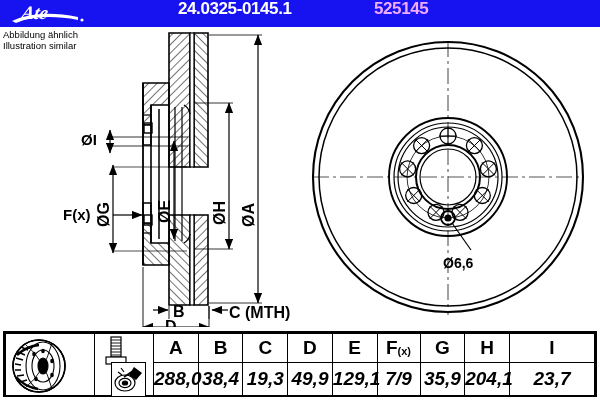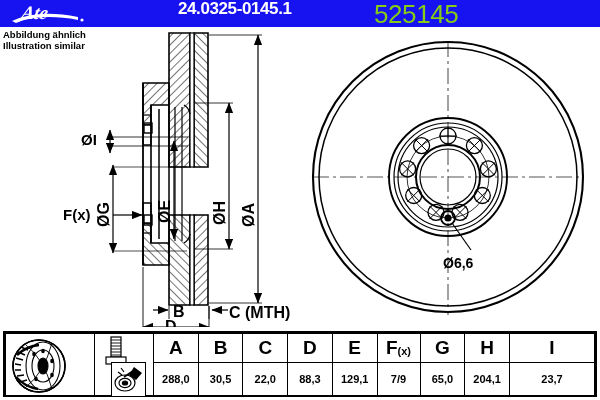--- a/index.html
+++ b/index.html
@@ -4,36 +4,36 @@
 <style>
   html,body{margin:0;padding:0;background:#fff;}
   body{width:600px;height:400px;font-family:"Liberation Sans",sans-serif;overflow:hidden;}
   #sheet{position:relative;width:600px;height:400px;background:#fff;box-sizing:border-box;}
 
   
   .header{position:absolute;left:0;top:0;width:600px;height:27px;background:#1712f0;}
   .logo{position:absolute;left:8px;top:2px;width:120px;height:24px;}
   .logo svg{display:block;}
   .hdr-part{position:absolute;left:178px;top:-1px;font-size:17px;font-weight:bold;color:#ffffff;letter-spacing:-0.4px;}
-  .hdr-ref{position:absolute;left:374px;top:-1px;font-size:26px;font-weight:normal;color:#84cc16;letter-spacing:-0.4px;}
+  .hdr-ref{position:absolute;left:374px;top:-1px;font-size:17px;font-weight:bold;color:#f0abfc;letter-spacing:-0.4px;}
 
   
-  .caption{position:absolute;left:3px;top:29px;font-size:9.5px;font-weight:bold;color:#000;line-height:11px;}
+  .caption{position:absolute;left:3px;top:29px;font-size:9.5px;font-weight:normal;color:#000;line-height:11px;}
 
   
   .drawing{position:absolute;left:0;top:27px;width:600px;height:300px;padding-left:43px;}
   .drawing svg{display:block;}
 
   
   .tablewrap{position:absolute;left:3px;top:331px;width:594px;height:66px;border:2px solid #000;box-sizing:border-box;background:#fff;}
   table.dims{border-collapse:collapse;width:100%;height:100%;table-layout:fixed;}
   table.dims td{border:1.6px solid #000;text-align:center;vertical-align:middle;padding:0;}
   td.icocell{border:none;position:relative;}
   .hdrrow td{font-size:19px;font-weight:bold;height:28px;}
-  .valrow td{font-size:11px;font-weight:bold;height:32px;}
+  .valrow td{font-size:19px;font-weight:bold;height:32px;font-style:italic;}
   .fx-sub{font-size:11px;vertical-align:baseline;position:relative;top:1px;}
   .ico-disc{position:absolute;left:2px;top:3px;width:66px;height:58px;}
   .ico-bolt{position:absolute;left:6px;top:1px;width:30px;height:34px;}
   .ico-tool{position:absolute;left:16px;top:28px;width:33px;height:33px;border:1.5px solid #000;background:#fff;}
   svg{shape-rendering:geometricPrecision;}
 </style>
 </head>
 <body>
 
 <div id="sheet">
@@ -303,26 +303,26 @@
         <td>C</td>
         <td>D</td>
         <td>E</td>
         <td style="width:42px"><span>F</span><span class="fx-sub">(x)</span></td>
         <td>G</td>
         <td>H</td>
         <td style="width:84px">I</td>
       </tr>
       <tr class="valrow">
         <td>288,0</td>
-        <td>30,5</td>
-        <td>22,0</td>
-        <td>88,3</td>
+        <td>38,4</td>
+        <td>19,3</td>
+        <td>49,9</td>
         <td>129,1</td>
         <td>7/9</td>
-        <td>65,0</td>
+        <td>35,9</td>
         <td>204,1</td>
         <td>23,7</td>
       </tr>
     </tbody>
       </table>
   </div>
 
 </div>
 
 </body></html>

